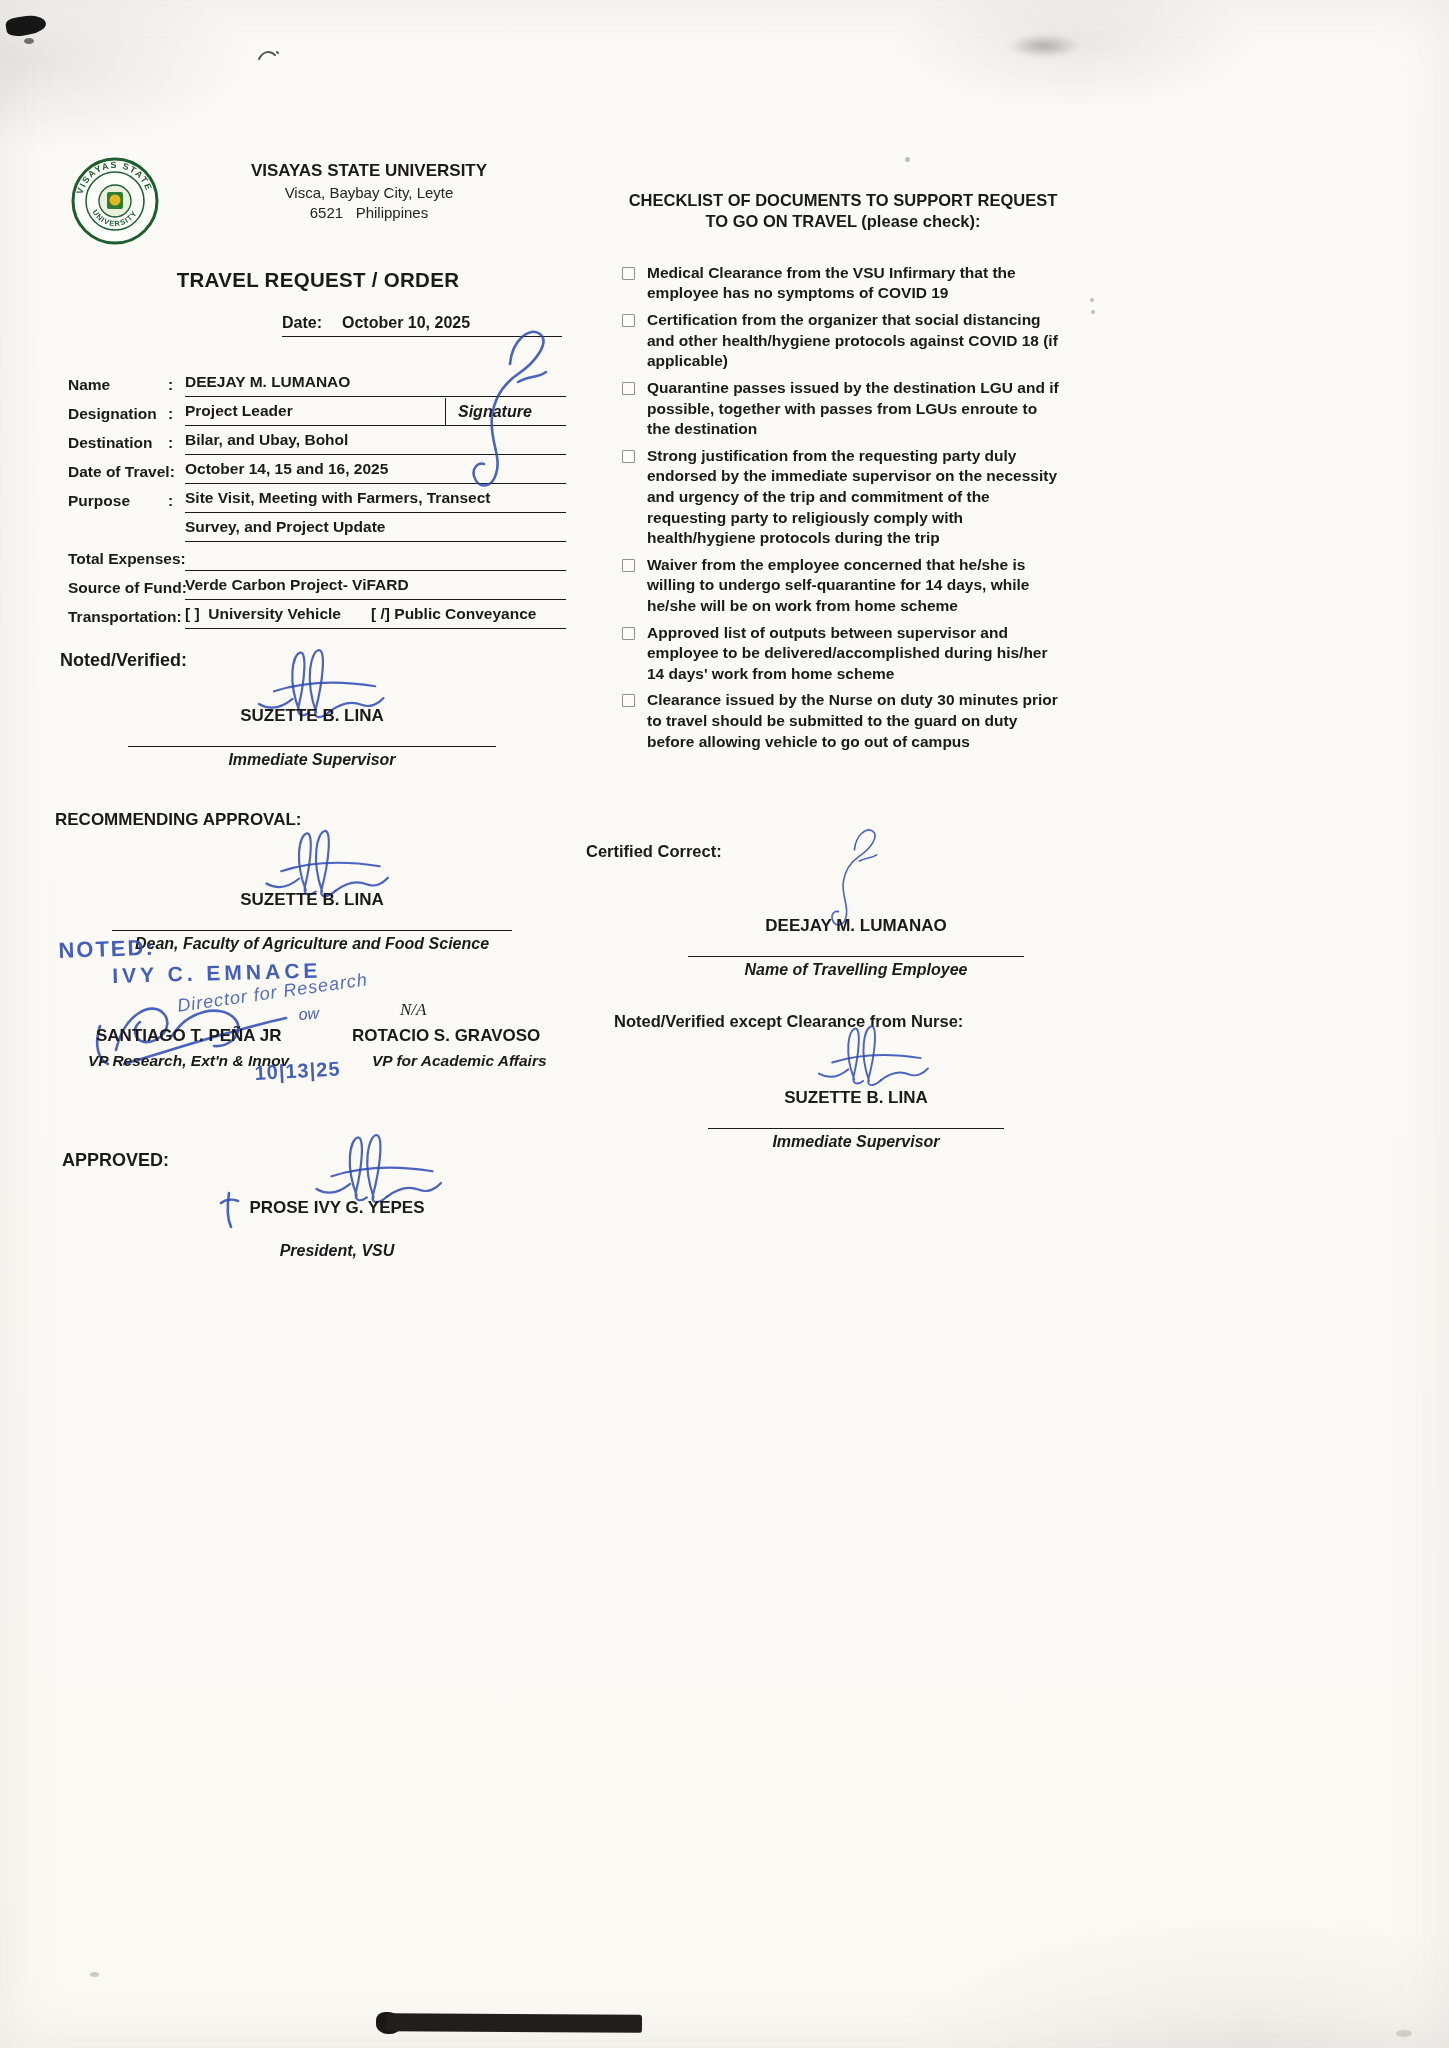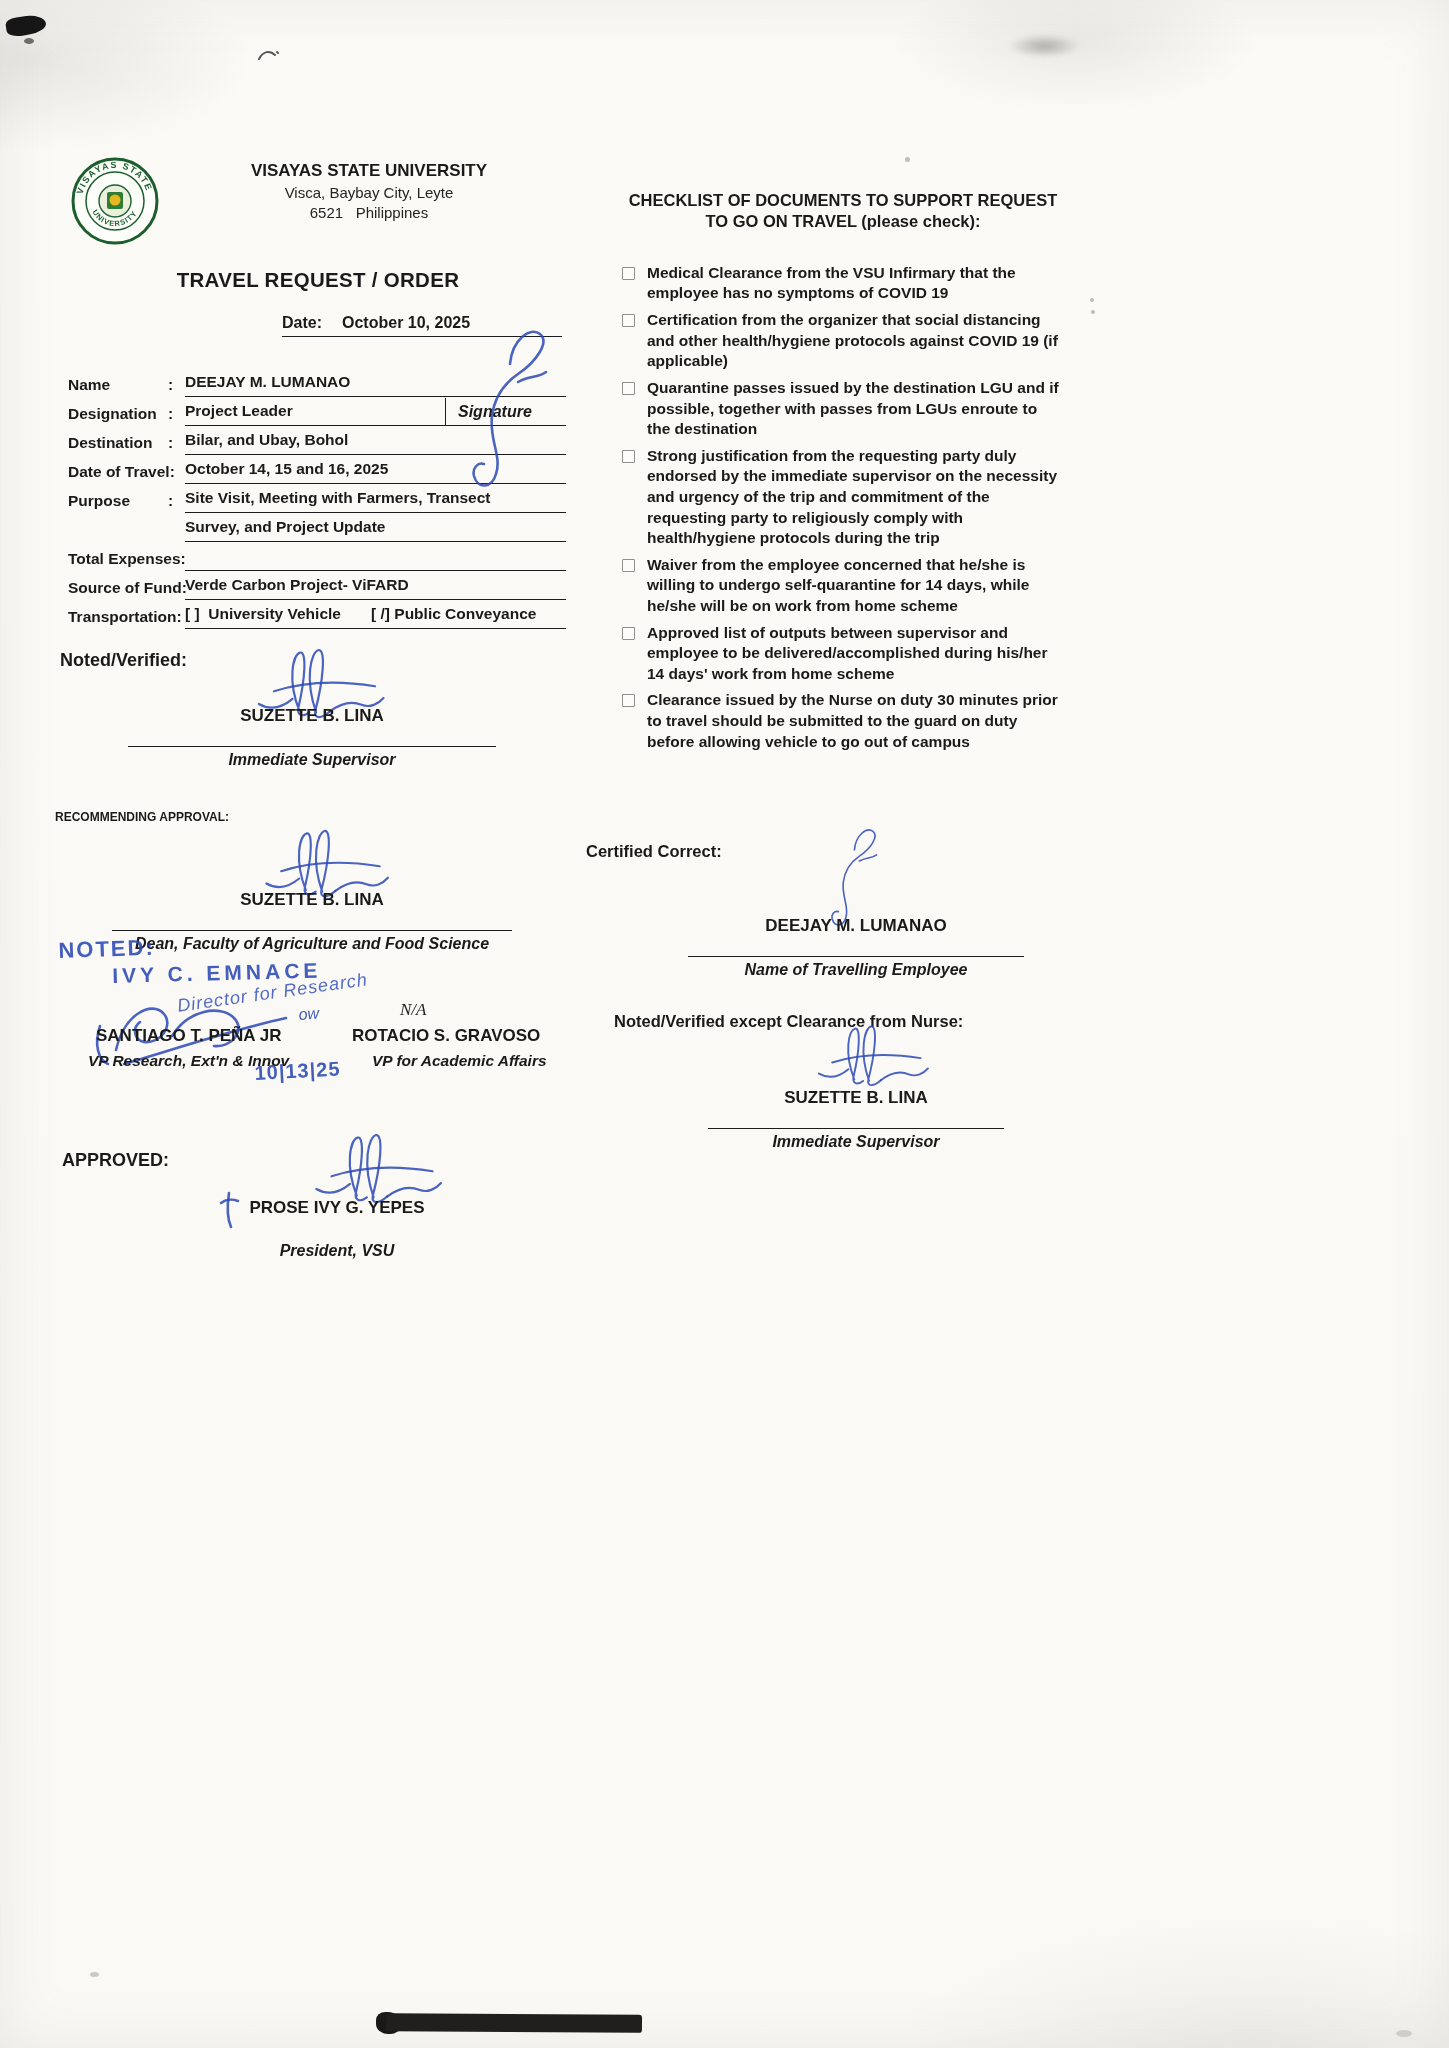--- a/index.html
+++ b/index.html
@@ -193,21 +193,21 @@
   <div class="check">
     <div class="t">CHECKLIST OF DOCUMENTS TO SUPPORT REQUEST</div>
     <div class="t">TO GO ON TRAVEL (please check):</div>
     <div class="items">
       <div class="item">
           <span class="box"></span>
           <span>Medical Clearance from the VSU Infirmary that the employee has no symptoms of COVID 19</span>
         </div>
       <div class="item">
           <span class="box"></span>
-          <span>Certification from the organizer that social distancing and other health/hygiene protocols against COVID 19 (if applicable)</span>
+          <span>Certification from the organizer that social distancing and other health/hygiene protocols against COVID 18 (if applicable)</span>
         </div>
       <div class="item">
           <span class="box"></span>
           <span>Quarantine passes issued by the destination LGU and if possible, together with passes from LGUs enroute to the destination</span>
         </div>
       <div class="item">
           <span class="box"></span>
           <span>Strong justification from the requesting party duly endorsed by the immediate supervisor on the necessity and urgency of the trip and commitment of the requesting party to religiously comply with health/hygiene protocols during the trip</span>
         </div>
       <div class="item">
@@ -227,21 +227,21 @@
 
   <div class="h1" style="left:60px;top:650px">Noted/Verified:</div>
   <div class="sig" style="left:252px;top:645px;width:135px;height:80px"><svg width="135" height="80" viewBox="0 0 160 95">
         <use href="#sigB"></use>
       </svg></div>
   <div class="sigblock" style="left:128px;top:706px;width:368px">
     <span class="nm">SUZETTE B. LINA</span>
     <span class="tt">Immediate Supervisor</span>
   </div>
 
-  <div class="h1" style="left:55px;top:810px;font-size:12px">RECOMMENDING APPROVAL:</div>
+  <div class="h1" style="left:55px;top:810px;font-size:17px">RECOMMENDING APPROVAL:</div>
   <div class="sig" style="left:258px;top:826px;width:135px;height:78px"><svg width="135" height="78" viewBox="0 0 160 95">
         <use href="#sigB"></use>
       </svg></div>
   <div class="sigblock" style="left:112px;top:890px;width:400px">
     <span class="nm">SUZETTE B. LINA</span>
     <span class="tt">Dean, Faculty of Agriculture and Food Science</span>
   </div>
 
   <div class="hw hw1" style="left:58px;top:938px">NOTED:</div>
   <div class="hw hw2" style="left:112px;top:964px">IVY C. EMNACE</div>

